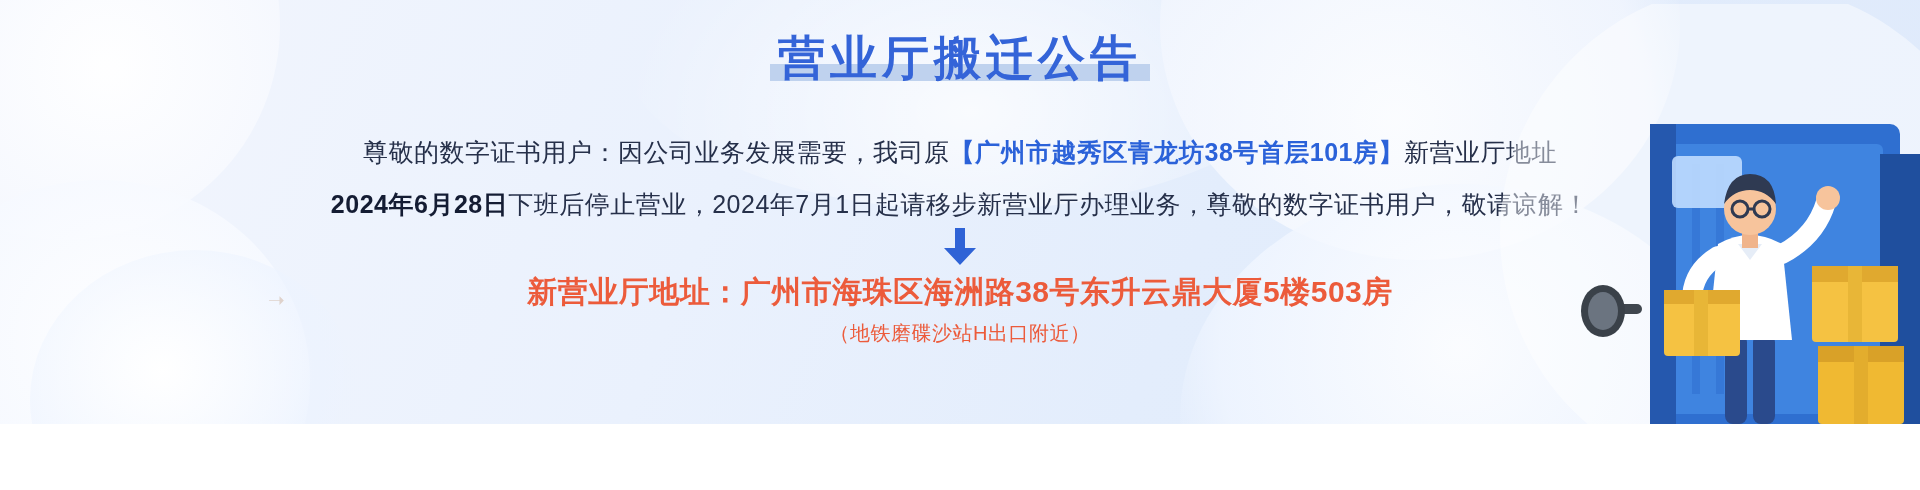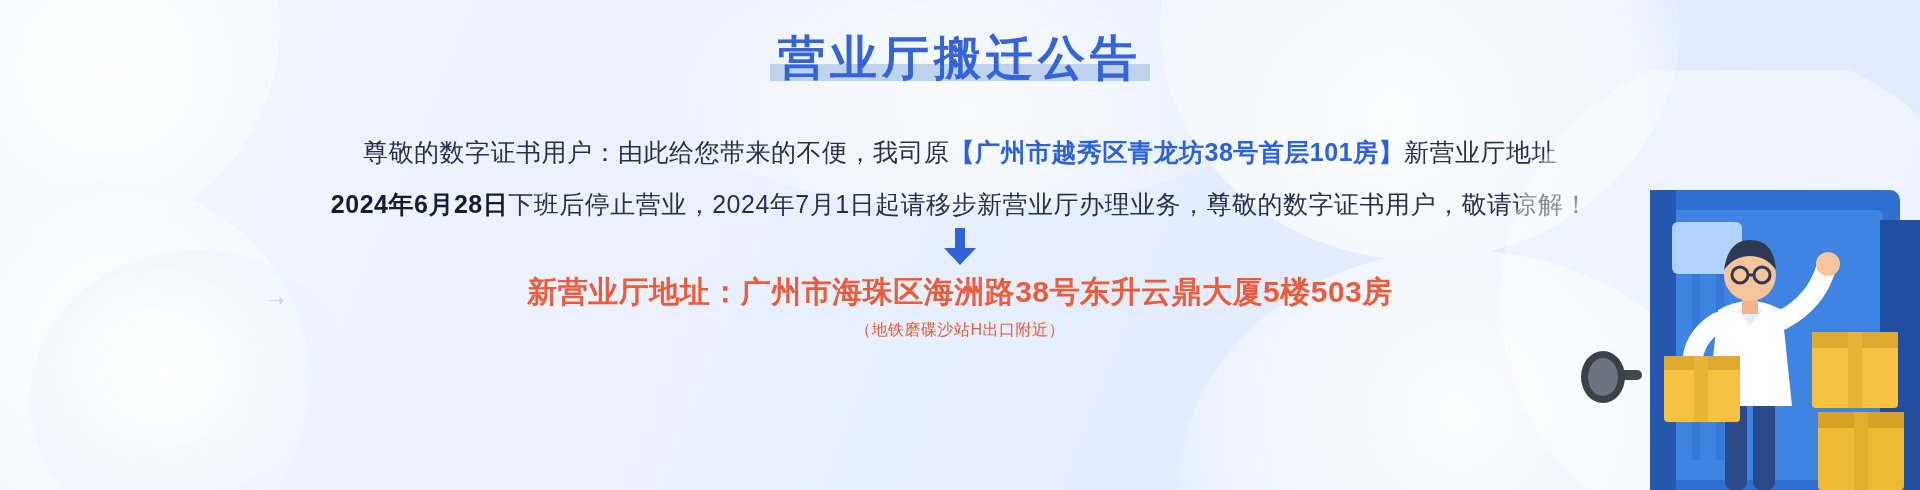--- a/index.html
+++ b/index.html
@@ -9,21 +9,21 @@
   body {
     width: 1920px;
     height: 490px;
     overflow: hidden;
     font-family: "Liberation Sans", "DejaVu Sans", sans-serif;
   }
 
   .banner {
     position: relative;
     width: 1920px;
-    height: 490px;
+    height: 424px;
     background: linear-gradient(112deg, #f3f6fd 0%, #eaf1fd 38%, #e3edfc 62%, #dfeafb 100%);
     overflow: hidden;
   }
 
   
   .blob {
     position: absolute;
     border-radius: 50%;
     pointer-events: none;
   }
@@ -158,21 +158,21 @@
     letter-spacing: .5px;
     white-space: nowrap;
   }
   .addr-note {
     position: absolute;
     left: 0;
     top: 320px;
     width: 1920px;
     text-align: center;
     color: #ec5b3b;
-    font-size: 16px;
+    font-size: 20px;
     letter-spacing: .5px;
     white-space: nowrap;
   }
 
   .tick-arrow {
     position: absolute;
     left: 268px;
     top: 288px;
     color: #d9c7bb;
     font-size: 20px;
@@ -204,21 +204,21 @@
   <div class="content">
 
     <div class="title-wrap">
       <div class="title">
         <span class="title-highlight"></span>
         <span class="title-text">营业厅搬迁公告</span>
       </div>
     </div>
 
     <div class="line line1">
-      <span>尊敬的数字证书用户：由此给您带来的不便，我司原</span><span class="em-blue">【广州市越秀区青龙坊38号首层101房】</span><span>新营业厅地址</span>
+      <span>尊敬的数字证书用户：因公司业务发展需要，我司原</span><span class="em-blue">【广州市越秀区青龙坊38号首层101房】</span><span>新营业厅地址</span>
     </div>
 
     <div class="line line2">
       <span class="em-dark">2024年6月28日</span><span>下班后停止营业，2024年7月1日起请移步新营业厅办理业务，尊敬的数字证书用户，敬请谅解！</span>
     </div>
 
     <div class="arrow-wrap">
       <svg width="40" height="38" viewBox="0 0 40 38">
         <path d="M15 0 H25 V20 H36 L20 37 L4 20 H15 Z" fill="#2f63d6"></path>
       </svg>

